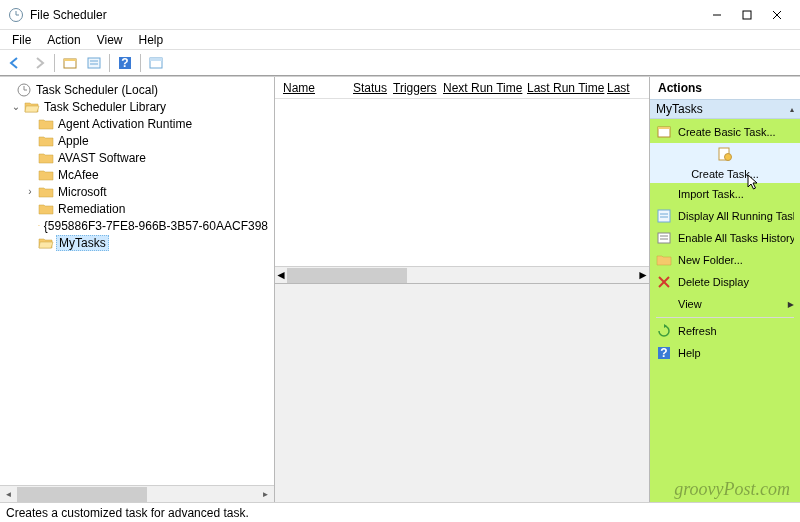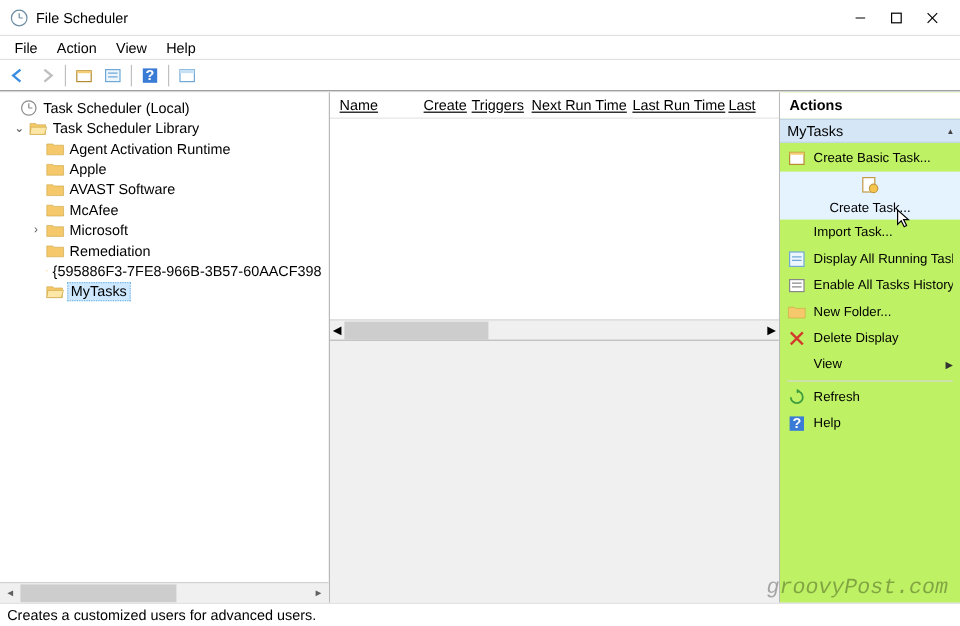--- a/index.html
+++ b/index.html
@@ -47,21 +47,21 @@
 .right-pane .action-list { padding: 2px 0; }
 .right-pane .action { display: flex; align-items: center; padding: 3px 6px; gap: 6px; position: relative; }
 .right-pane .action .aicon { width: 16px; height: 16px; display: flex; align-items: center; justify-content: center; flex-shrink: 0; }
 .right-pane .action .alabel { font-size: 11px; white-space: nowrap; overflow: hidden; text-overflow: clip; }
 .right-pane .action .submenu-arrow { margin-left: auto; font-size: 8px; color: #333; }
 .right-pane .action.hover { background: #e5f3ff; flex-direction: column; }
 .action-sep { height: 1px; background: #d8d8d8; margin: 2px 6px; }
 
 .statusbar { height: 20px; border-top: 1px solid #d0d0d0; display: flex; align-items: center; padding: 0 6px; font-size: 11px; }
 
-.watermark { position: absolute; bottom: 22px; right: 10px; font-size: 18px; color: rgba(0,0,0,0.32); font-style: italic; font-family: Liberation Mono, monospace; pointer-events: none; }
+.watermark { position: absolute; bottom: 22px; right: 10px; font-size: 18px; color: rgba(0,0,0,0.32); font-style: italic; font-family: Liberation Serif, serif; pointer-events: none; }
 
 .cursor { position: absolute; width: 14px; height: 18px; pointer-events: none; }
 
 .folder-svg { fill: #f5c96b; stroke: #c9a23f; stroke-width: 0.5; }
 .folder-open-svg { fill: #f5c96b; stroke: #c9a23f; stroke-width: 0.5; }
 </style>
 </head>
 <body>
 
 <div class="titlebar">
@@ -236,21 +236,21 @@
       <span class="arrow">◄</span>
       <span class="thumb" style="width:130px"></span>
       <span style="flex:1"></span>
       <span class="arrow">►</span>
     </div>
   </div>
 
   <div class="center-pane">
     <div class="center-header">
       <span class="col" style="width:70px">Name</span>
-      <span class="col" style="width:40px">Create</span>
+      <span class="col" style="width:40px">Status</span>
       <span class="col" style="width:50px">Triggers</span>
       <span class="col" style="width:84px">Next Run Time</span>
       <span class="col" style="width:80px">Last Run Time</span>
       <span class="col" style="width:30px">Last</span>
     </div>
     <div class="center-body"></div>
     <div class="center-hscroll">
       <span class="arrow">◄</span>
       <span class="thumb" style="width:120px"></span>
       <span style="flex:1"></span>
@@ -348,20 +348,20 @@
             </svg>
           </span>
         <span class="alabel">Help</span>
       </div>
     </div>
   </div>
 
 </div>
 
 <div class="statusbar">
-  <span>Creates a customized users for advanced users.</span>
+  <span>Creates a customized task for advanced task.</span>
 </div>
 
 <div class="watermark">groovyPost.com</div>
 
 <svg class="cursor" style="left:747px; top:174px" viewBox="0 0 14 18">
   <path d="M1 1 L1 13 L4 10 L6.5 15 L8.5 14 L6 9 L10 9 Z" fill="#fff" stroke="#000" stroke-width="1"></path>
 </svg>
 
 </body></html>

